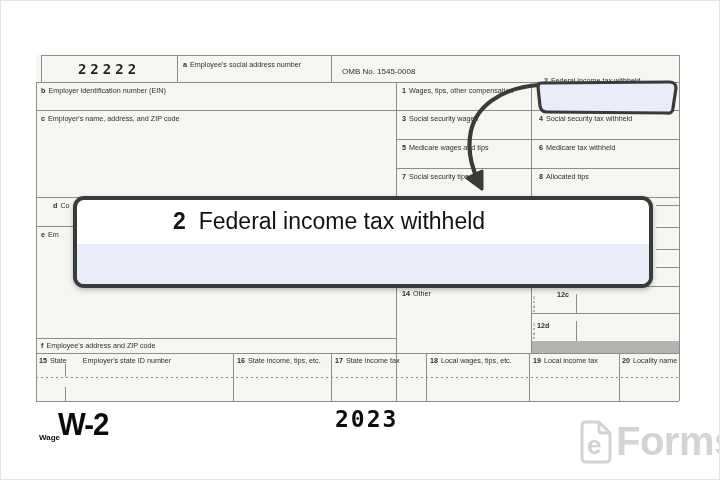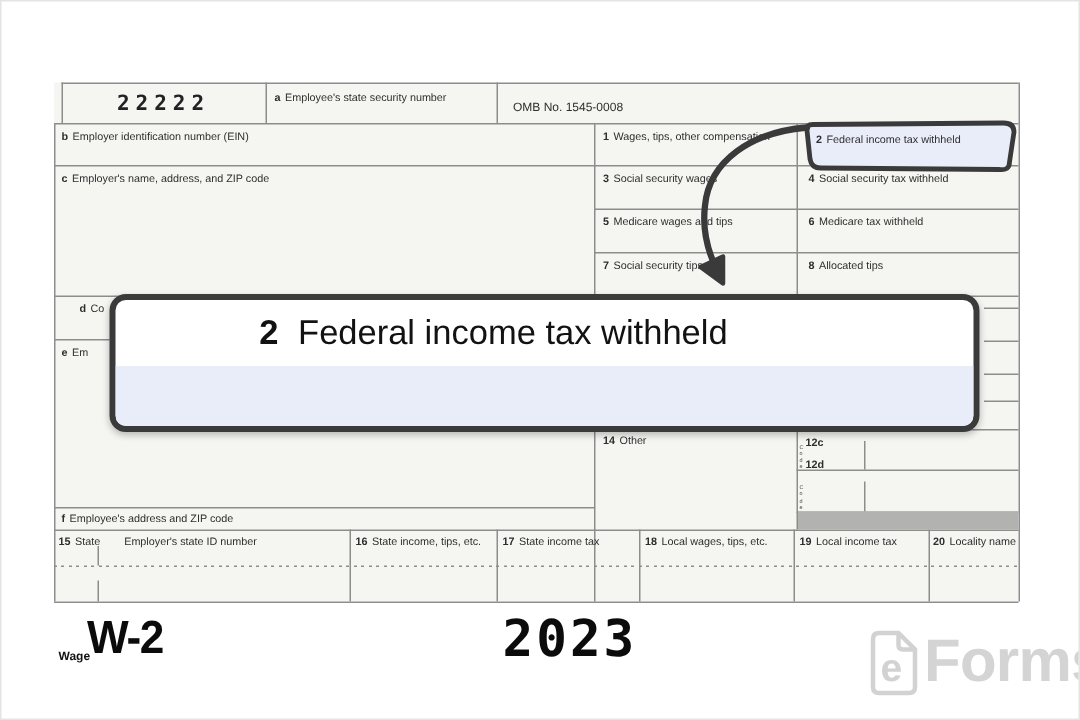--- a/index.html
+++ b/index.html
@@ -24,21 +24,21 @@
   .callout .fill{position:absolute;left:0;right:0;bottom:0;height:40px;background:#e9edf9;}
   .callout .txt{position:absolute;left:0;right:0;top:8px;display:flex;justify-content:center;gap:13px;
                 transform:translateX(-34px);font-size:23px;color:#121212;}
   .callout .txt b{font-weight:bold;}
   .footer-form{position:absolute;left:38px;top:432px;font-size:8px;font-weight:bold;color:#111;z-index:3;}
   .footer-w2{position:absolute;left:57px;top:406px;font-size:31px;font-weight:bold;letter-spacing:-1px;color:#0b0b0b;
              transform:scaleX(.95);transform-origin:left;z-index:3;}
   .footer-title{position:absolute;left:121px;top:424px;font-size:13px;font-weight:bold;color:#111;z-index:3;}
   .footer-copy{position:absolute;left:38px;top:443px;font-size:10.5px;font-weight:bold;color:#111;z-index:3;}
   .footer-year{position:absolute;left:334px;top:405px;font-family:"DejaVu Sans Mono",monospace;font-weight:bold;
-               font-size:34px;letter-spacing:2px;color:#0b0b0b;z-index:3;}
+               font-size:23px;letter-spacing:2px;color:#0b0b0b;z-index:3;}
   .brand{position:absolute;left:578px;top:419px;display:flex;align-items:flex-start;z-index:3;}
   .brand .name{font-size:40px;font-weight:bold;color:#d4d4d4;letter-spacing:-.5px;margin-left:3px;line-height:42px;}
   .brand .mark{font-size:9px;color:#d4d4d4;margin-top:6px;}
 </style>
 </head>
 <body>
 
 <div class="canvas">
 
   <div class="formbg"></div>
@@ -81,54 +81,54 @@
   <div class="vl" style="left:618px;top:352px;height:48px;"></div>
 
   <div class="graybar"></div>
 
   <svg class="under" width="718" height="478">
     <path d="M537 86 Q536 82 541 82 L668 81 Q675 81 675 87 L672 107 Q672 113 665 112 L546 111 Q540 111 539 105 Z" fill="#e9edf9" stroke="none"></path>
   </svg>
 
   <div class="code22222">22222</div>
   <div class="lbl" style="left:182px;top:59px;">
-    <b>a</b><span>Employee's state security number</span></div>
+    <b>a</b><span>Employee's social address number</span></div>
   <div class="omb">OMB No. 1545-0008</div>
   <div class="lbl" style="left:40px;top:85px;">
     <b>b</b><span>Employer identification number (EIN)</span></div>
   <div class="lbl" style="left:40px;top:113px;">
     <b>c</b><span>Employer's name, address, and ZIP code</span></div>
   <div class="lbl" style="left:40px;top:200px;padding-left:12px;">
     <b>d</b><span>Co</span></div>
   <div class="lbl" style="left:40px;top:229px;">
     <b>e</b><span>Em</span></div>
   <div class="lbl" style="left:40px;top:340px;">
     <b>f</b><span>Employee's address and ZIP code</span></div>
 
   <div class="lbl" style="left:401px;top:85px;">
     <b>1</b><span>Wages, tips, other compensation</span></div>
-  <div class="lbl" style="left:543px;top:87px;">
+  <div class="lbl" style="left:543px;top:75px;">
     <b>2</b><span>Federal income tax withheld</span></div>
   <div class="lbl" style="left:401px;top:113px;">
     <b>3</b><span>Social security wages</span></div>
   <div class="lbl" style="left:538px;top:113px;">
     <b>4</b><span>Social security tax withheld</span></div>
   <div class="lbl" style="left:401px;top:142px;">
     <b>5</b><span>Medicare wages and tips</span></div>
   <div class="lbl" style="left:538px;top:142px;">
     <b>6</b><span>Medicare tax withheld</span></div>
   <div class="lbl" style="left:401px;top:171px;">
     <b>7</b><span>Social security tips</span></div>
   <div class="lbl" style="left:538px;top:171px;">
     <b>8</b><span>Allocated tips</span></div>
 
   <div class="lbl" style="left:401px;top:288px;">
     <b>14</b><span>Other</span></div>
-  <div class="lbl" style="left:536px;top:289px;font-weight:bold;">12c</div>
-  <div class="lbl" style="left:536px;top:304px;font-weight:bold;">12d</div>
+  <div class="lbl" style="left:556px;top:289px;font-weight:bold;">12c</div>
+  <div class="lbl" style="left:536px;top:320px;font-weight:bold;">12d</div>
   <div class="codev" style="left:532px;top:295px;">Code</div>
   <div class="codev" style="left:532px;top:322px;">Code</div>
 
   <div class="lbl" style="left:38px;top:355px;">
     <b>15</b><span>State</span><span class="l2">Employer's state ID number</span></div>
   <div class="lbl" style="left:236px;top:355px;">
     <b>16</b><span>State income, tips, etc.</span></div>
   <div class="lbl" style="left:334px;top:355px;">
     <b>17</b><span>State income tax</span></div>
   <div class="lbl" style="left:429px;top:355px;">

